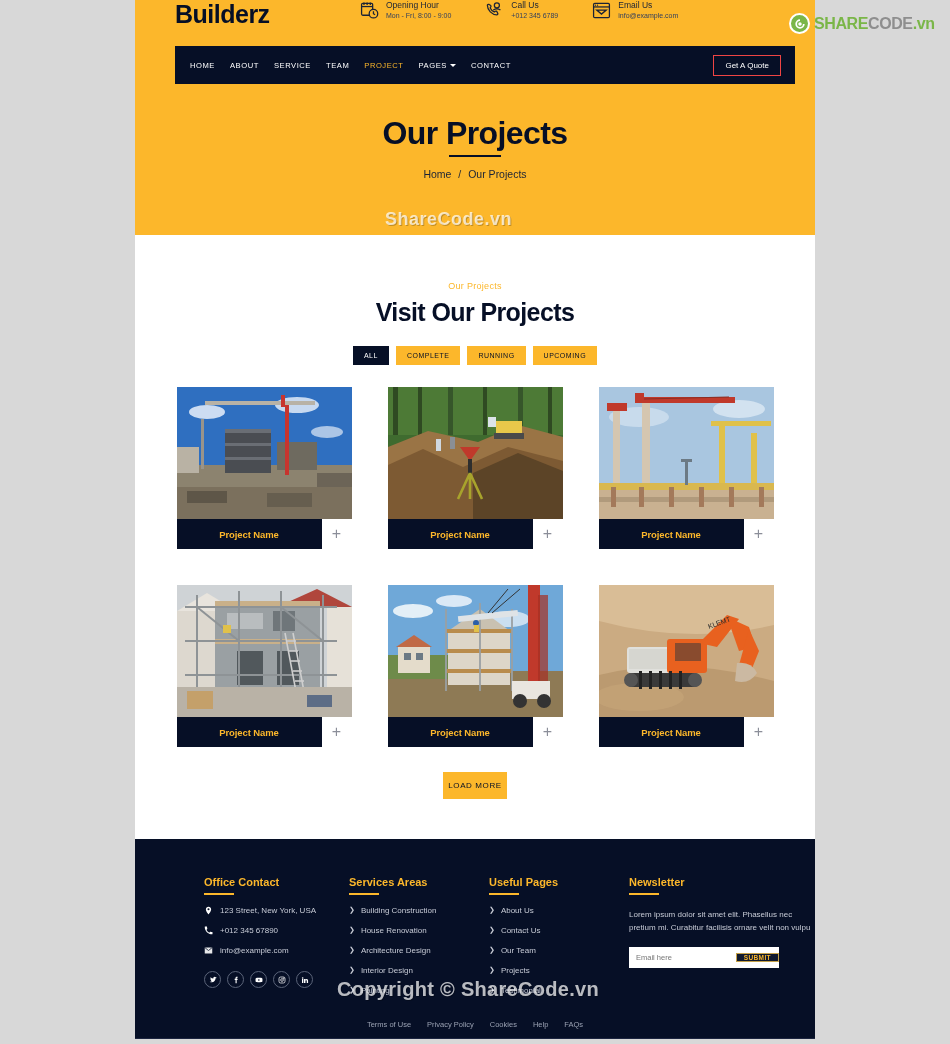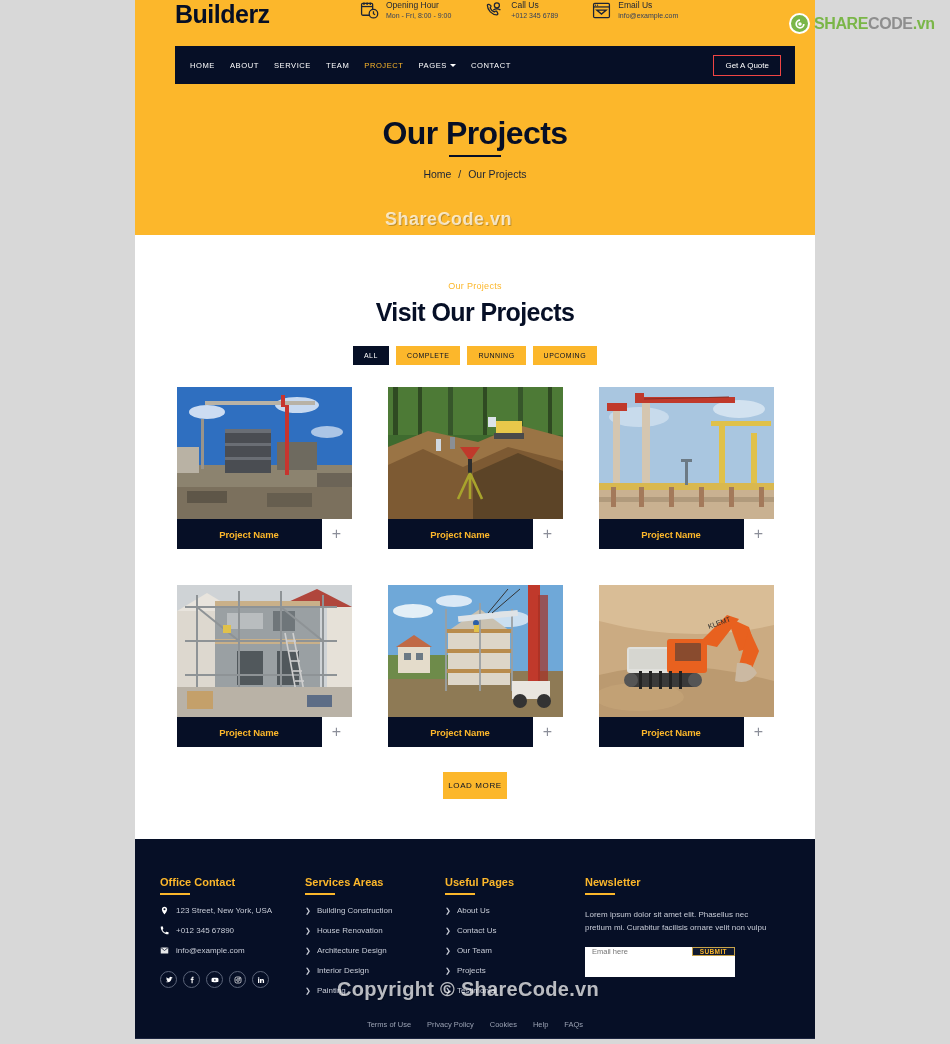--- a/index.html
+++ b/index.html
@@ -204,21 +204,21 @@
     padding: 9px 5px;
     font-weight: 500;
   }
 
   
   .footer {
     background: #060f26;
     padding: 37px 25px 0;
     position: relative;
   }
-  .fcols { display: flex; gap: 0; }
+  .fcols { display: flex; gap: 0; margin-left: 44px; }
   .fcol { flex: none; }
   .fcol.c1 { width: 145px; }
   .fcol.c2 { width: 140px; }
   .fcol.c3 { width: 140px; }
   .fcol.c4 { width: 185px; }
   .fhead {
     font-size: 11px;
     font-weight: bold;
     color: #fcb72b;
     margin-bottom: 6px;
@@ -237,21 +237,21 @@
     align-items: center;
     gap: 7px;
     font-size: 8px;
     color: #c7cbd6;
     margin-top: 11px;
   }
   .fline .ficon { width: 9px; color: #ffffff; display: flex; justify-content: center; }
   .fline .ficon svg { display: block; width: 9px; height: 9px; }
   .flink {
     display: flex;
-    align-items: center;
+    align-items: flex-start;
     gap: 6px;
     font-size: 8px;
     color: #c7cbd6;
     margin-top: 11px;
     text-decoration: none;
   }
   .flink .chev { color: #c7cbd6; font-size: 7px; }
   .socials { display: flex; gap: 6px; margin-top: 16px; }
   .soc {
     width: 17px; height: 17px;
@@ -263,23 +263,23 @@
   .soc svg { display: block; width: 8px; height: 8px; }
   .ftext {
     font-size: 8px;
     color: #c7cbd6;
     line-height: 1.65;
     margin-top: 13px;
   }
   .newsbox {
     margin-top: 13px;
     display: flex;
-    width: 150px; height: 30px;
+    width: 150px; height: 21px;
     background: #ffffff;
-    align-items: flex-start;
+    align-items: center;
   }
   .newsbox input {
     flex: 1;
     border: none;
     outline: none;
     font-family: inherit;
     font-size: 7.5px;
     color: #666;
     padding-left: 7px;
     background: transparent;

